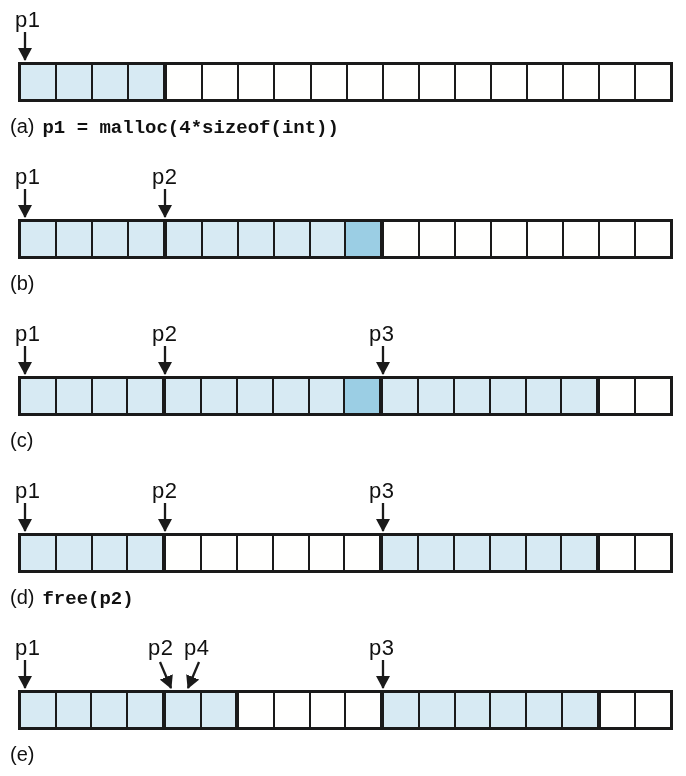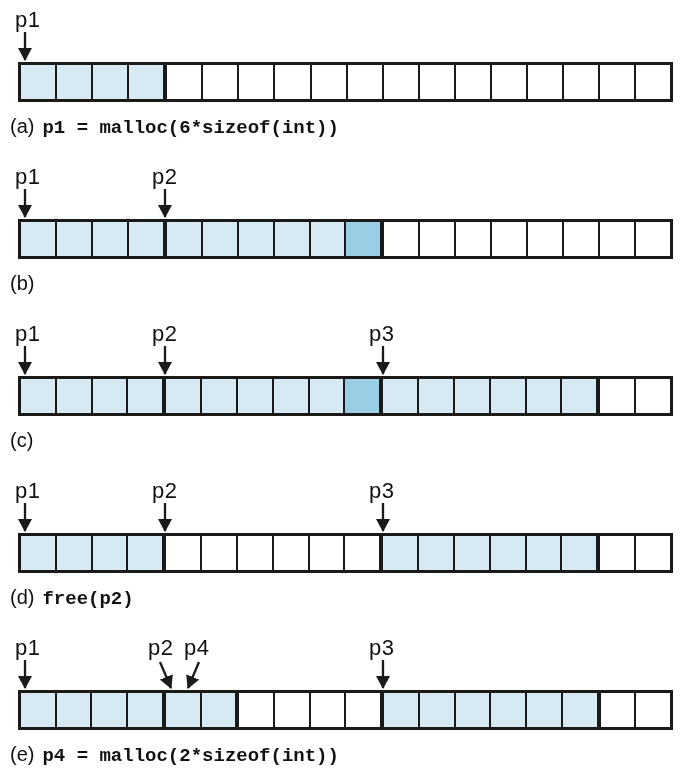--- a/index.html
+++ b/index.html
@@ -66,21 +66,21 @@
         <div class="cell fill-free thin"></div>
         <div class="cell fill-free thin"></div>
         <div class="cell fill-free thin"></div>
         <div class="cell fill-free thin"></div>
         <div class="cell fill-free thin"></div>
         <div class="cell fill-free thin"></div>
         <div class="cell fill-free thin"></div>
       </div>
       <div class="caption">
         <span class="cap-prefix">(a)</span>
-        <span class="cap-code">p1 = malloc(6*sizeof(int))</span>
+        <span class="cap-code">p1 = malloc(4*sizeof(int))</span>
       </div>
     </div>
     <div class="row">
       <div class="pointer-layer">
         <svg width="686" height="54" viewBox="0 0 686 54">
           <defs>
             <marker id="ah-b" markerUnits="userSpaceOnUse" markerWidth="16" markerHeight="14" refX="12" refY="7" orient="auto">
               <path d="M0,0 L13,7 L0,14 Z" fill="#1a1a1a"></path>
             </marker>
           </defs>
@@ -228,16 +228,15 @@
         <div class="cell fill-allocated thin"></div>
         <div class="cell fill-allocated thin"></div>
         <div class="cell fill-allocated thin"></div>
         <div class="cell fill-allocated thin"></div>
         <div class="cell fill-allocated thin"></div>
         <div class="cell fill-free thick"></div>
         <div class="cell fill-free thin"></div>
       </div>
       <div class="caption">
         <span class="cap-prefix">(e)</span>
-        <span class="cap-code">p4 = malloc(2*sizeof(int))</span>
       </div>
     </div>
   </div>
 
 </body></html>

